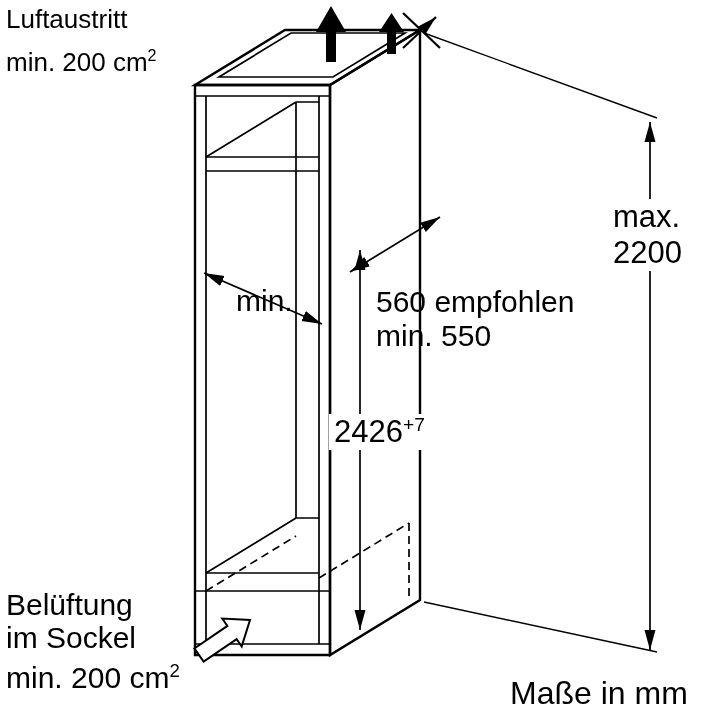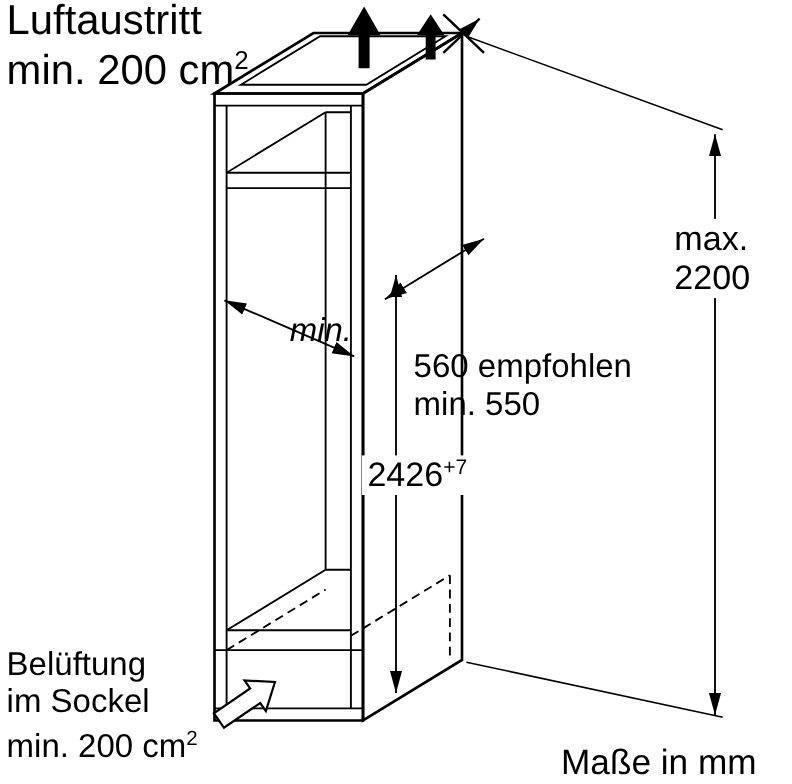--- a/index.html
+++ b/index.html
@@ -16,28 +16,28 @@
   .dashed path { stroke:#000; stroke-width:1.7; fill:none; stroke-dasharray:8 5; }
   .dim line { stroke:#000; stroke-width:1.7; }
   .ext { stroke:#000; stroke-width:1.4; fill:none; }
   .fillarrow { fill:#000; stroke:none; }
   .outlinearrow { fill:#ffffff; stroke:#000; stroke-width:2; stroke-linejoin:miter; }
   .xline { stroke:#000; stroke-width:2.2; }
 
   
   .label { position:absolute; color:#000; white-space:nowrap; }
   .label sup { font-size:0.62em; }
-  #air-outlet-label   { left:6px;   top:1px;   font-size:38px; line-height:36px; }
+  #air-outlet-label   { left:6px;   top:1px;   font-size:26px; line-height:36px; }
   #base-vent-label    { left:6px;   top:588px; font-size:30px; line-height:33px; }
   #units-label        { left:510px; top:675px; font-size:32px; }
   #max-height-label   { left:609px; top:183px; font-size:31px; line-height:36px;
                         background:#fff; padding:0 4px;margin-top:16px; }
-  #depth-left-label   { left:236px; top:284px; width:84px; text-align:right;
-                        font-size:30px; line-height:34px;font-style:italic; }
-  #depth-right-label  { left:376px; top:285px; font-size:30px; line-height:34px;margin-top:32px; }
+  #depth-left-label   { left:236px; top:284px; width:84px; text-align:left;
+                        font-size:30px; line-height:34px; }
+  #depth-right-label  { left:376px; top:285px; font-size:30px; line-height:34px; }
   #niche-height-label { left:329px; top:414px; font-size:31px;
                         background:#fff; padding:0 5px; }
 </style>
 </head>
 <body>
 
 <div class="canvas">
 
   <svg width="720" height="713" viewBox="0 0 720 713">
     <defs>

